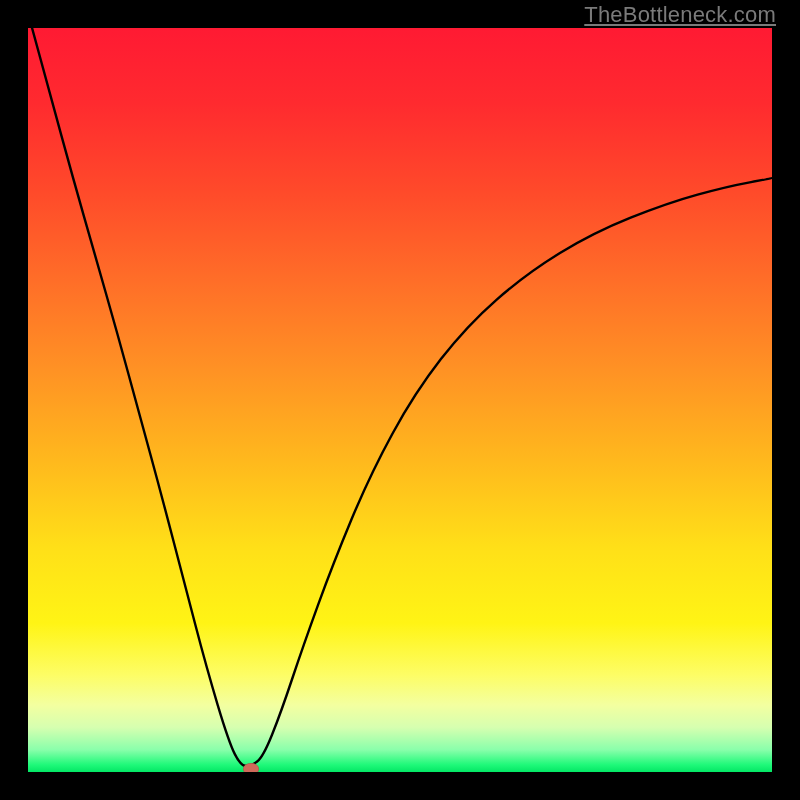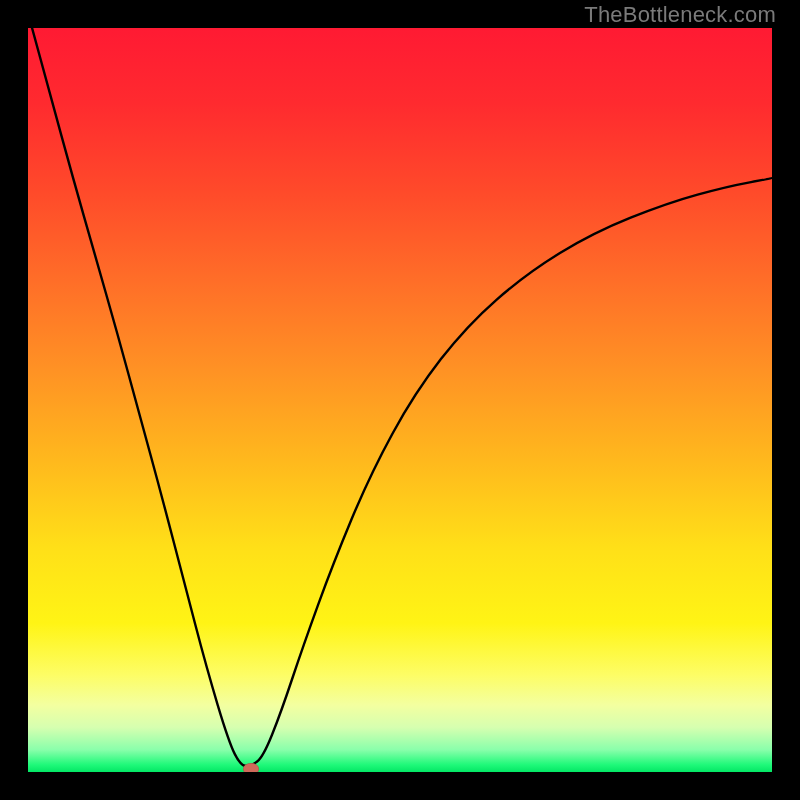--- a/index.html
+++ b/index.html
@@ -50,20 +50,21 @@
   }
   .watermark {
     position: absolute;
     top: 2px;
     right: 24px;
     color: #7a7a7a;
     font-size: 22px;
     font-weight: 500;
     letter-spacing: 0.2px;
     font-family: Arial, Helvetica, sans-serif;
+    text-decoration: underline;
   }
   svg.curve {
     position: absolute;
     inset: 0;
   }
   .min-marker {
     position: absolute;
     width: 16px;
     height: 12px;
     border-radius: 50% / 50%;

